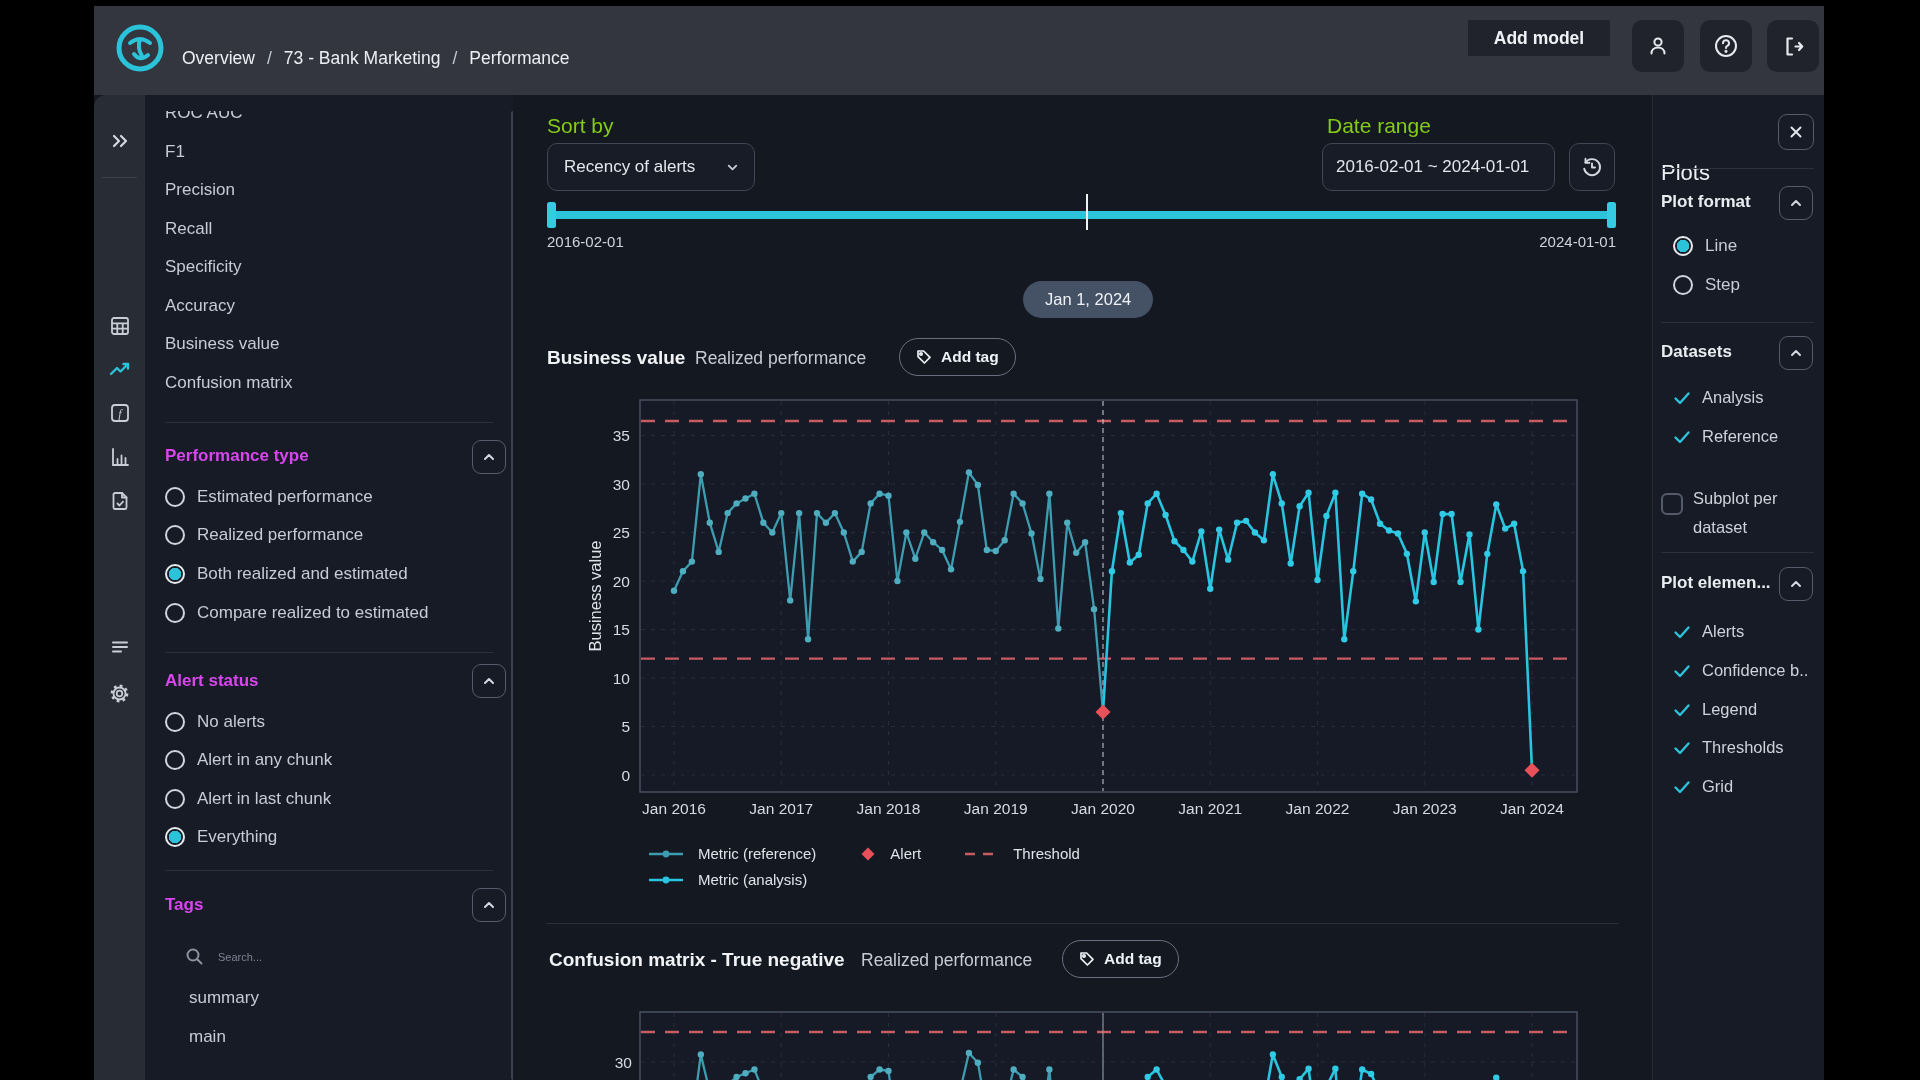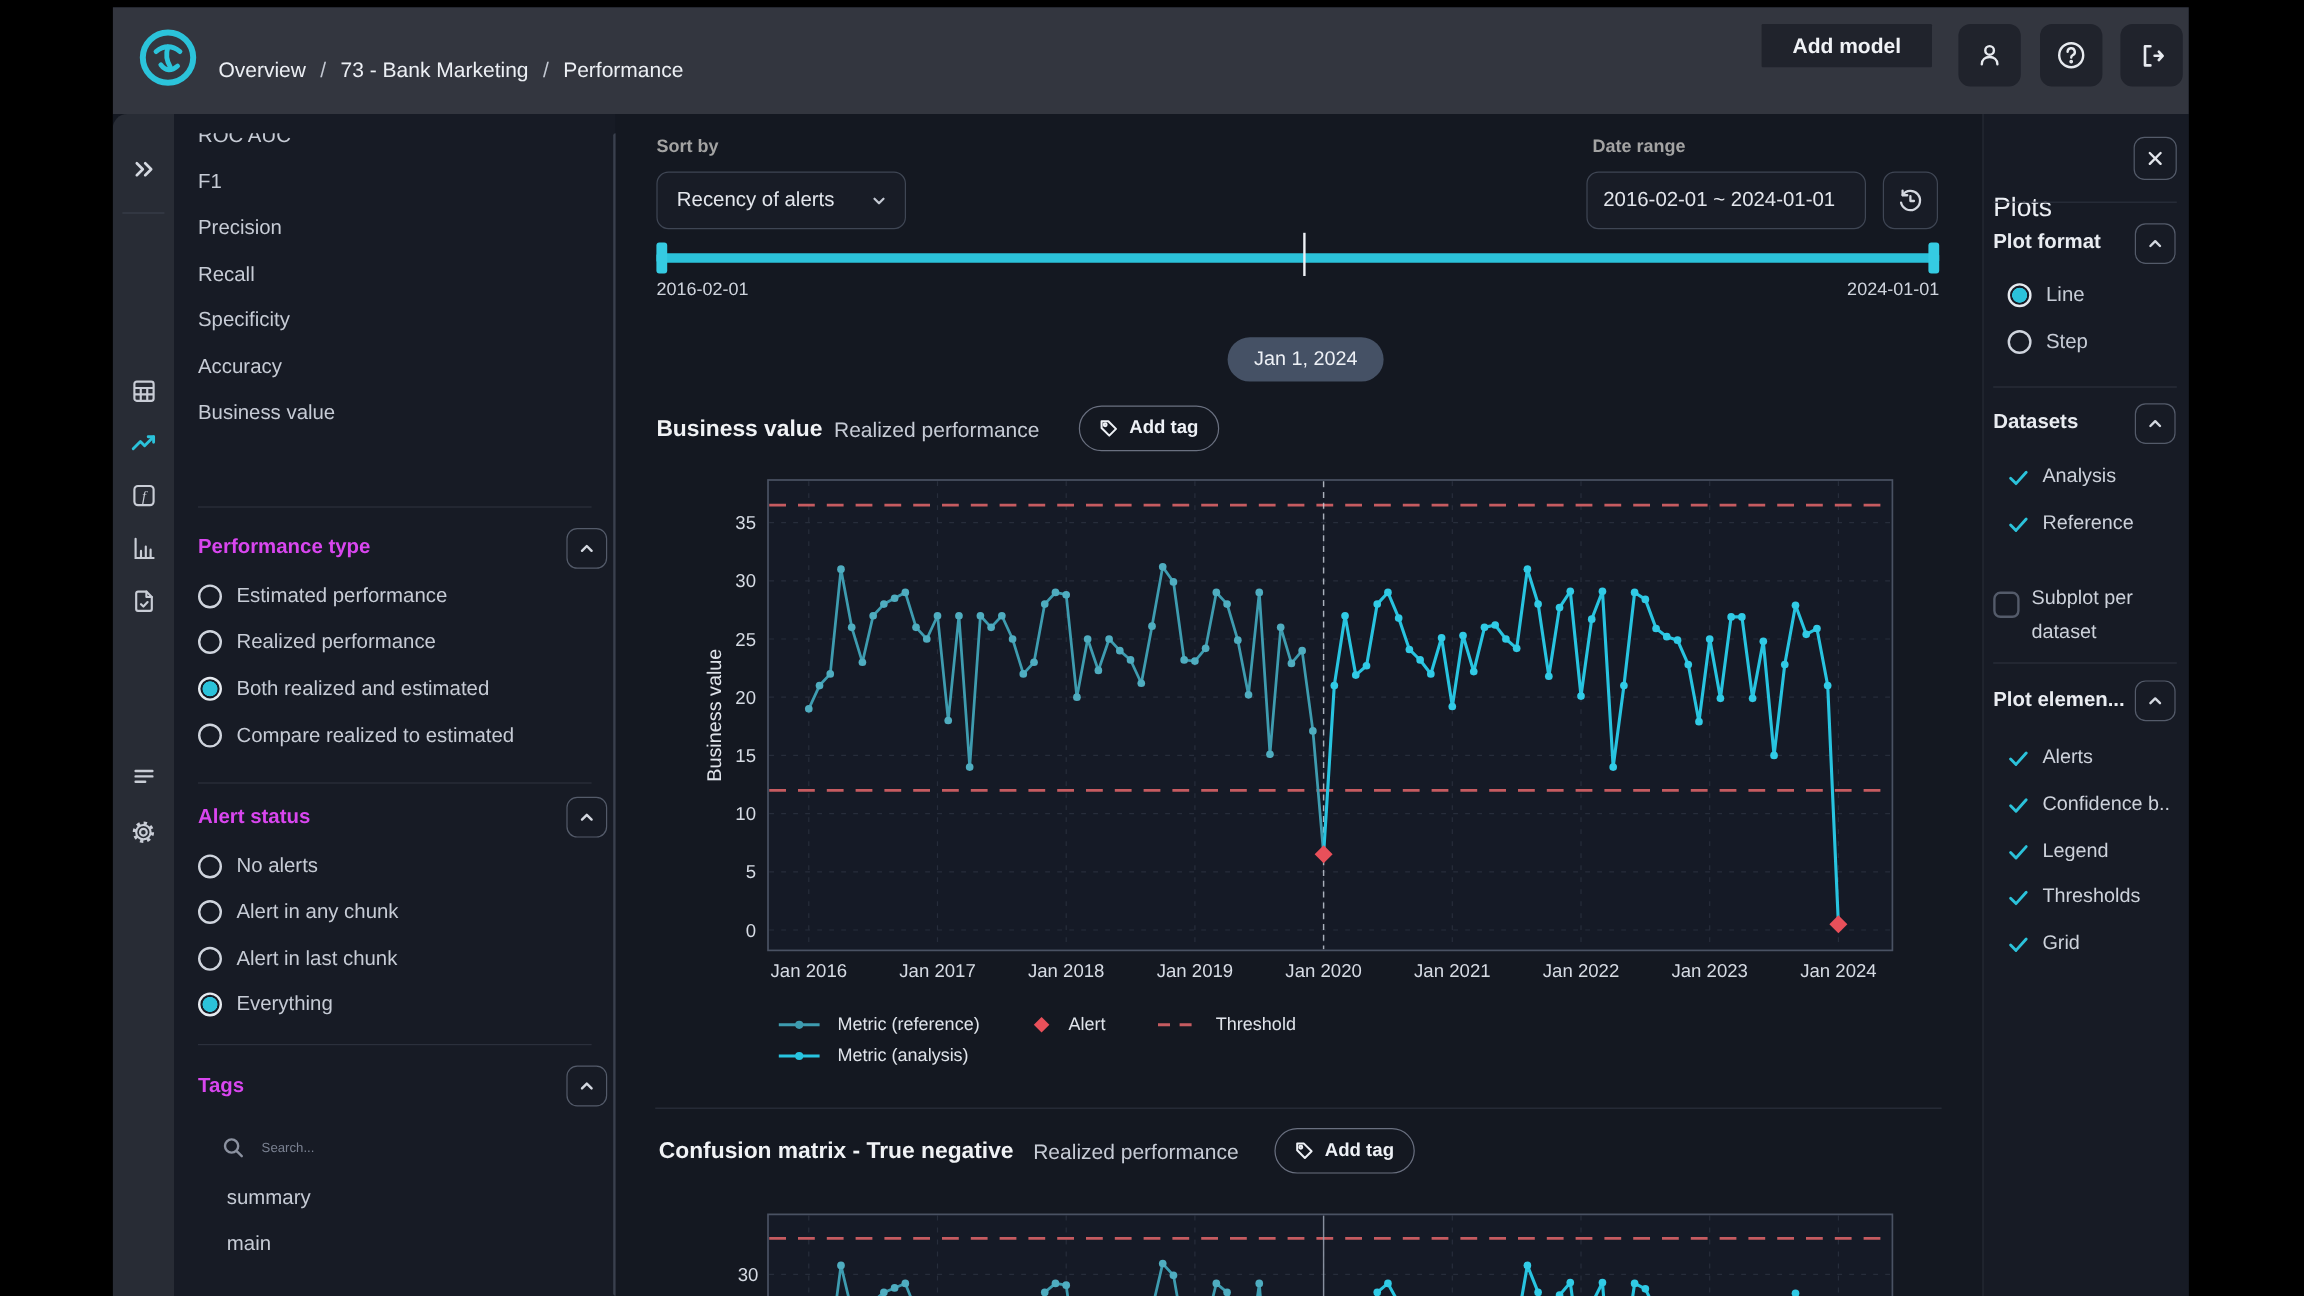--- a/index.html
+++ b/index.html
@@ -43,21 +43,21 @@
   .radio.sel { border-color:#e6eaef; background:radial-gradient(circle, #2bc2da 0 6px, transparent 6.5px); }
   .radio-label { font-size:17px; color:#c6cbd5; white-space:nowrap; }
   .search-row { position:absolute; left:40px; display:flex; align-items:center; gap:14px; }
   .search-ph { font-size:11px; color:#7b8292; }
   .tag-item { position:absolute; left:44px; font-size:17px; color:#c6cbd5; cursor:pointer; }
   .panel-scrollbar { position:absolute; left:417px; top:105px; width:4px; height:969px;
                      background:#3a404e; border-radius:3px; }
 
   
   .main { position:absolute; left:419px; top:89px; width:1139px; height:985px; background:#141821; }
-  .ctl-label { position:absolute; font-size:15px; font-weight:700; color:#a3a3a3; }
+  .ctl-label { position:absolute; font-size:21px; font-weight:400; color:#84cc16; }
   .dropdown { position:absolute; left:34px; top:48px; width:208px; height:48px; background:#181c26;
               border:1px solid #3f4654; border-radius:10px; color:#e3e6ec; font-size:17px;
               display:flex; align-items:center; justify-content:space-between; padding:0 14px 0 16px; cursor:pointer; }
   .dateinput { position:absolute; left:809px; top:48px; width:233px; height:48px; background:#181c26;
                border:1px solid #3f4654; border-radius:10px; color:#e3e6ec; font-size:17px;
                display:flex; align-items:center; padding-left:13px; cursor:text; }
   .resetbtn { position:absolute; left:1056px; top:48px; width:46px; height:48px; background:#181c26;
               border:1px solid #3f4654; border-radius:10px; display:flex; align-items:center;
               justify-content:center; cursor:pointer; }
   .slider-track { position:absolute; left:34px; top:116px; width:1069px; height:8px; background:#2bc2da; border-radius:2px; }
@@ -182,20 +182,21 @@
     <aside class="left-panel">
       <div class="metrics-clip">
         <div class="metrics-flow" id="metrics-list">
             <div class="metric-item">ROC AUC</div>
             <div class="metric-item">F1</div>
             <div class="metric-item">Precision</div>
             <div class="metric-item">Recall</div>
             <div class="metric-item">Specificity</div>
             <div class="metric-item">Accuracy</div>
             <div class="metric-item">Business value</div>
+            <div class="metric-item">Confusion matrix</div>
           </div>
       </div>
 
       <div class="lp-div" style="top:327px;"></div>
       <div class="lp-head" style="top:351px;">Performance type</div>
       <button class="sq-btn" style="left:327px; top:345px;">
         <svg width="16" height="16" viewBox="0 0 16 16" fill="none" stroke="#d4d8e0" stroke-width="2" stroke-linecap="round" stroke-linejoin="round">
             <path d="M4 10 l4 -4 4 4"></path>
           </svg>
       </button>

